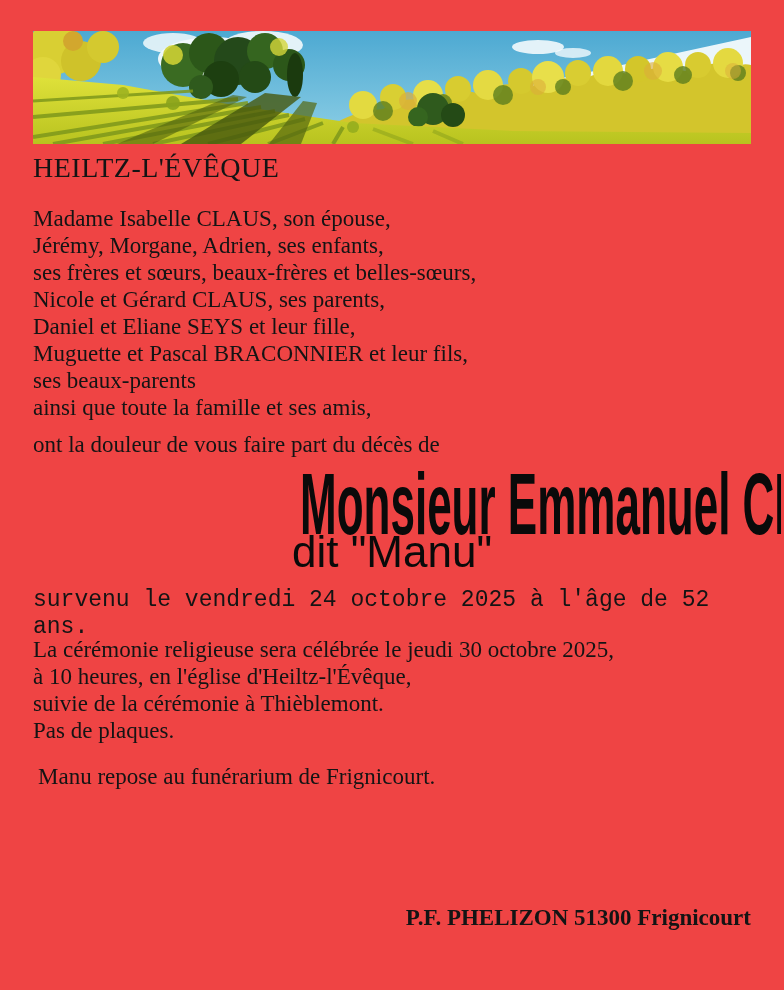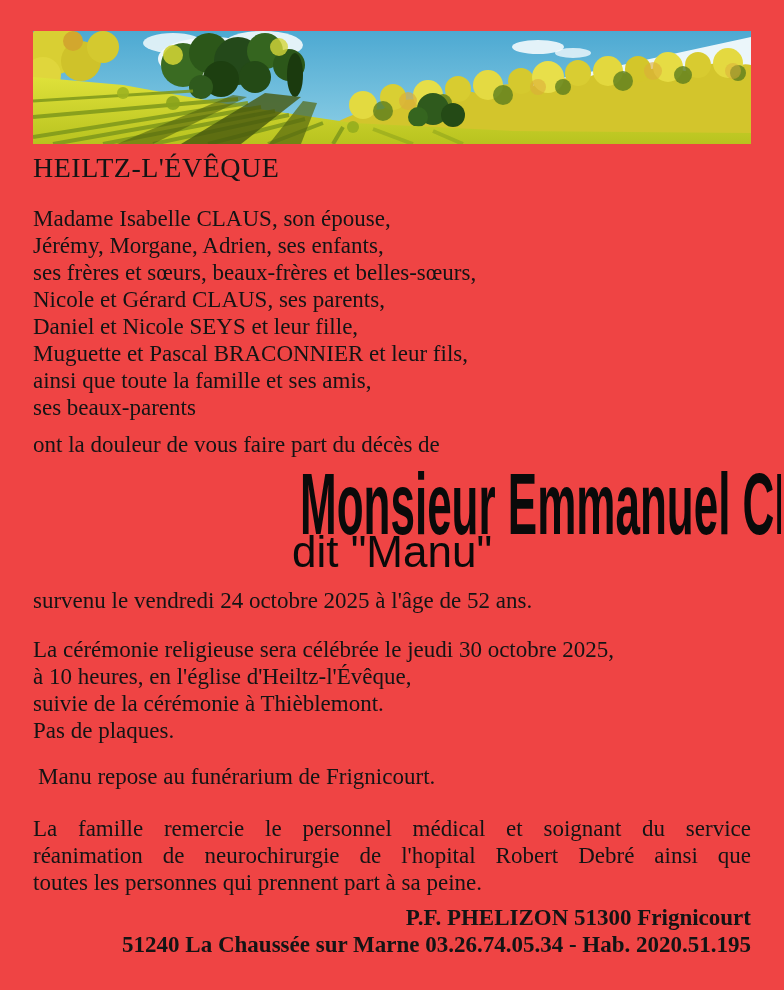--- a/index.html
+++ b/index.html
@@ -38,21 +38,21 @@
     transform-origin: 50% 50%;
     letter-spacing: 0px;
     color: #0a0a0a;
   }
   .nickname-wrap { left: 0; top: 525px; width: 778px; text-align: center; }
   .nickname {
     font-family: "Liberation Sans", sans-serif;
     font-size: 44px; line-height: 48px;
     color: #0a0a0a;
   }
-  .death { left: 30px; top: 584px; width: 718px; }
+  .death { left: 30px; top: 584px; width: 718px; font-family: Liberation Mono, monospace; }
   .ceremony { left: 30px; top: 633px; width: 718px; }
   .repose { left: 35px; top: 760px; width: 718px; }
   .thanks { left: 30px; top: 812px; width: 718px; }
   .thanks .jline { text-align: justify; text-align-last: justify; }
   .funeral {
     left: 30px; top: 901px; width: 718px;
     text-align: right; font-weight: bold;
     font-size: 23px; line-height: 27px;
   }
 </style>
@@ -168,24 +168,24 @@
     </svg>
   </div>
 
   <div class="abs commune">HEILTZ-L'ÉVÊQUE</div>
 
   <div class="abs family body-text">
     <div>Madame Isabelle CLAUS, son épouse,</div>
     <div>Jérémy, Morgane, Adrien, ses enfants,</div>
     <div>ses frères et sœurs, beaux-frères et belles-sœurs,</div>
     <div>Nicole et Gérard CLAUS, ses parents,</div>
-    <div>Daniel et Nicole SEYS et leur fille,</div>
+    <div>Daniel et Eliane SEYS et leur fille,</div>
     <div>Muguette et Pascal BRACONNIER et leur fils,</div>
+    <div>ses beaux-parents</div>
     <div>ainsi que toute la famille et ses amis,</div>
-    <div>ses beaux-parents</div>
   </div>
 
   <div class="abs announce body-text">ont la douleur de vous faire part du décès de</div>
 
   <div class="abs headline-wrap">
     <span class="headline">Monsieur Emmanuel CLAUS</span>
   </div>
   <div class="abs nickname-wrap">
     <span class="nickname">dit "Manu"</span>
   </div>
@@ -194,24 +194,18 @@
 
   <div class="abs ceremony body-text">
     <div>La cérémonie religieuse sera célébrée le jeudi 30 octobre 2025,</div>
     <div>à 10 heures, en l'église d'Heiltz-l'Évêque,</div>
     <div>suivie de la cérémonie à Thièblemont.</div>
     <div>Pas de plaques.</div>
   </div>
 
   <div class="abs repose body-text">Manu repose au funérarium de Frignicourt.</div>
 
-  <div class="abs thanks body-text">
-    <div class="jline">La famille remercie le personnel médical et soignant du service</div>
-    <div class="jline">réanimation de neurochirurgie de l'hopital Robert Debré ainsi que</div>
-    <div>toutes les personnes qui prennent part à sa peine.</div>
-  </div>
 
   <div class="abs funeral">
     <div>P.F. PHELIZON 51300 Frignicourt</div>
-    <div>51240 La Chaussée sur Marne 03.26.74.05.34 - Hab. 2020.51.195</div>
   </div>
 
 </div>
 
 </body></html>

